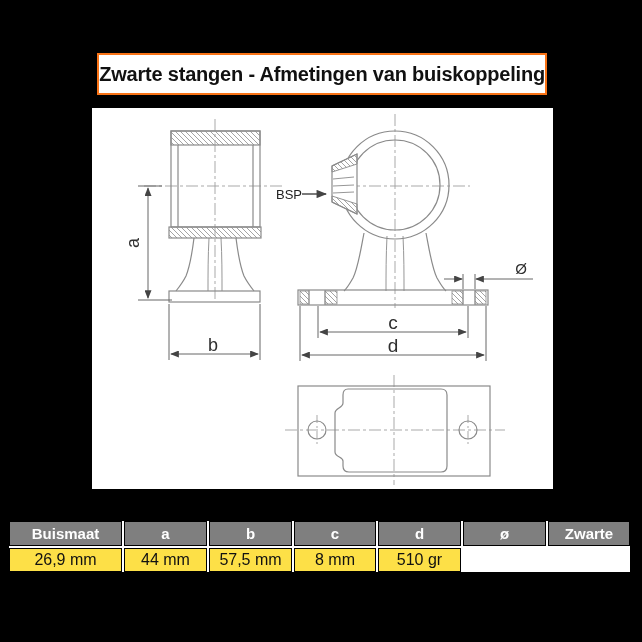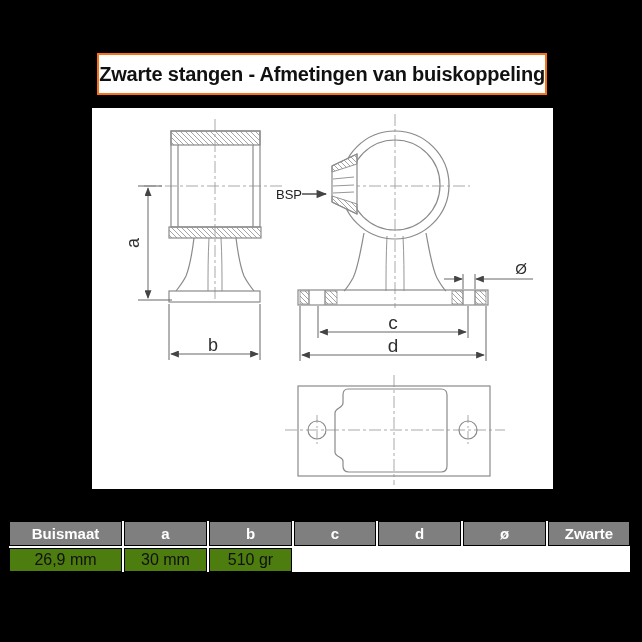--- a/index.html
+++ b/index.html
@@ -29,21 +29,21 @@
     gap:2px;
   }
   .dim-table .cell{
     display:flex;align-items:center;justify-content:center;
     border:1px solid #000;box-sizing:border-box;overflow:hidden;
   }
   .dim-table .head{
     background:#7f7f7f;color:#fff;font-weight:bold;font-size:15px;
   }
   .dim-table .val{
-    background:#4d7c0f;color:#111;font-size:16px;
+    background:#fde047;color:#111;font-size:16px;
   }
 </style>
 </head>
 <body>
 
 <div class="canvas">
 
   <div class="title-box">
     <h1>Zwarte stangen - Afmetingen van buiskoppeling</h1>
   </div>
@@ -171,17 +171,19 @@
   <div class="dim-table">
     <div class="cell head">Buismaat</div>
     <div class="cell head">a</div>
     <div class="cell head">b</div>
     <div class="cell head">c</div>
     <div class="cell head">d</div>
     <div class="cell head">ø</div>
     <div class="cell head">Zwarte</div>
 
     <div class="cell val">26,9 mm</div>
-    <div class="cell val">30 mm</div>
+    <div class="cell val">44 mm</div>
+    <div class="cell val">57,5 mm</div>
+    <div class="cell val">8 mm</div>
     <div class="cell val">510 gr</div>
   </div>
 
 </div>
 
 </body></html>

